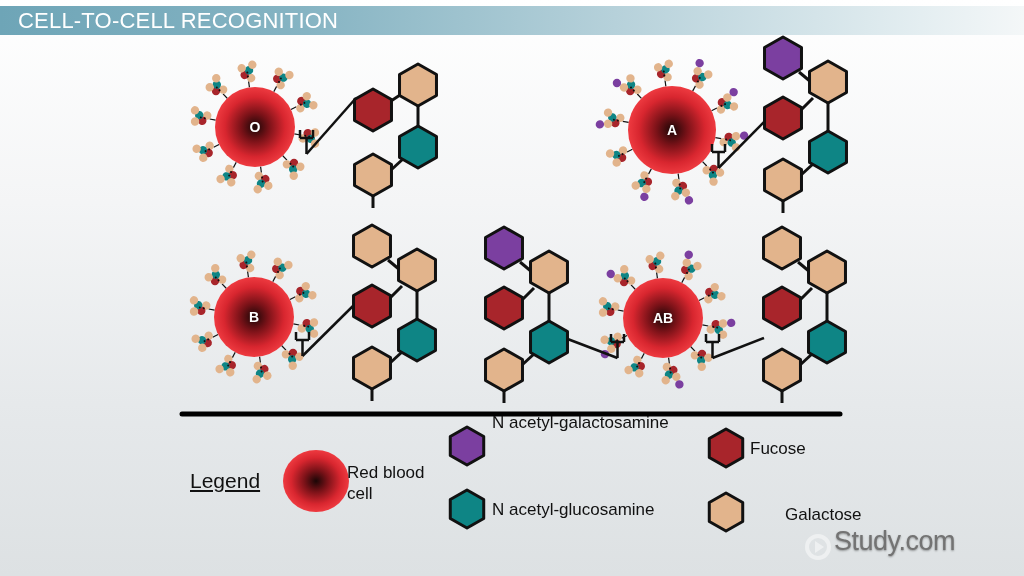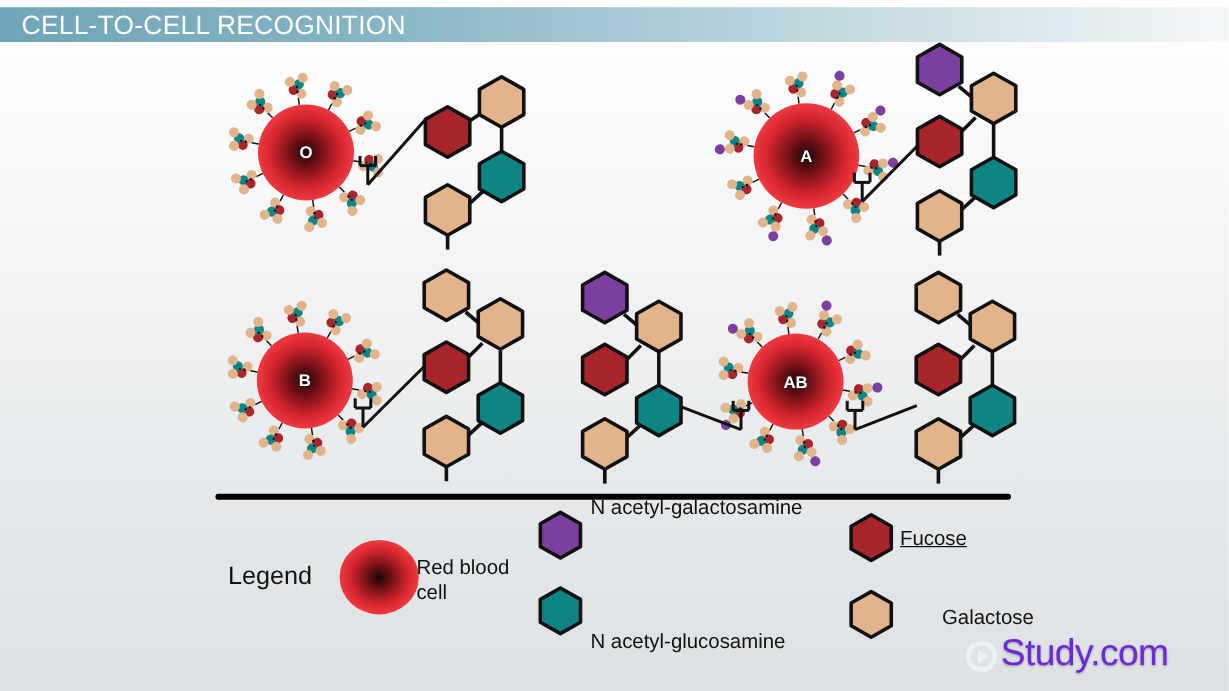--- a/index.html
+++ b/index.html
@@ -10,25 +10,25 @@
   }
   .title-band {
     position:absolute; left:0; top:6px; width:1024px; height:29px;
     background: linear-gradient(90deg, #6ea5b7 0%, #86b4c3 30%, #b6d1da 60%, #e4eef1 90%, #f4f7f8 100%);
   }
   .title-text {
     position:absolute; left:18px; top:6px; height:28px; line-height:29px;
     color:#ffffff; font-size:22px; letter-spacing:0.2px;
   }
   svg#diagram { position:absolute; left:0; top:0; }
-  .legend-title { position:absolute; left:190px; top:469px; font-size:21px; color:#111; }
+  .legend-title { position:absolute; left:190px; top:469px; font-size:21px; color:#111;text-decoration:underline; }
   .legend-label { position:absolute; font-size:17px; color:#111; line-height:21px; }
   .rbc-label { left:347px; top:462px; text-align:left; width:94px; }
   .brand {
-    position:absolute; left:806px; top:526px; font-size:31px; color:#6d28d9;
+    position:absolute; left:806px; top:526px; font-size:27px; color:#737373;
     text-shadow: 0 1px 2px rgba(0,0,0,0.35); letter-spacing:-0.5px;
   }
   .brand-icon { position:absolute; left:804px; top:533px; width:28px; height:28px; }
 </style>
 </head>
 <body>
 
 <div class="title-band"></div>
 <div class="title-text">CELL-TO-CELL RECOGNITION</div>
 
@@ -575,21 +575,21 @@
       <polygon points="726,493 742.72,502.5 742.72,521.5 726,531 709.28,521.5 709.28,502.5" fill="#e2b48c" stroke="#111" stroke-width="3" stroke-linejoin="round"></polygon>
     </g>
 </svg>
 
 <div class="legend-title">Legend</div>
 <div class="legend-label rbc-label">
   <div>Red blood</div>
   <div>cell</div>
 </div>
 <div class="legend-label" style="left:492px; top:412px;">N acetyl-galactosamine</div>
-<div class="legend-label" style="left:492px; top:524px;">N acetyl-glucosamine</div>
-<div class="legend-label" style="left:750px; top:438px;text-decoration:underline;">Fucose</div>
+<div class="legend-label" style="left:492px; top:499px;">N acetyl-glucosamine</div>
+<div class="legend-label" style="left:750px; top:438px;">Fucose</div>
 <div class="legend-label" style="left:750px; top:504px;margin-left:35px;">Galactose</div>
 
 <svg class="brand-icon" viewBox="0 0 28 28">
   <circle cx="14" cy="14" r="11" fill="none" stroke="#eef0f1" stroke-width="4"></circle>
   <path d="M11 8 L20 14 L11 20 Z" fill="#eef0f1"></path>
 </svg>
 <div class="brand" style="left:834px;">Study.com</div>
 
 </body></html>

